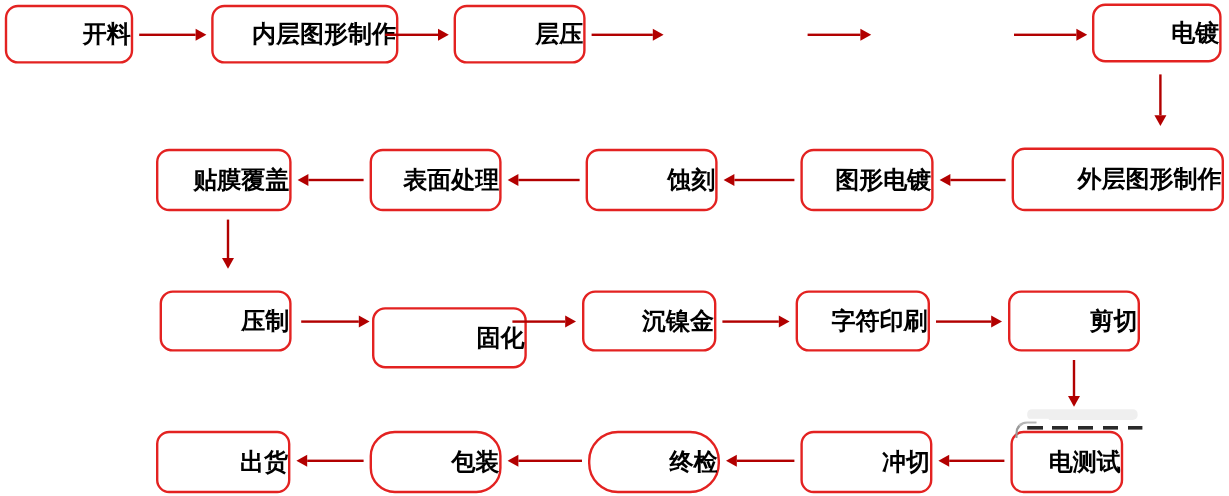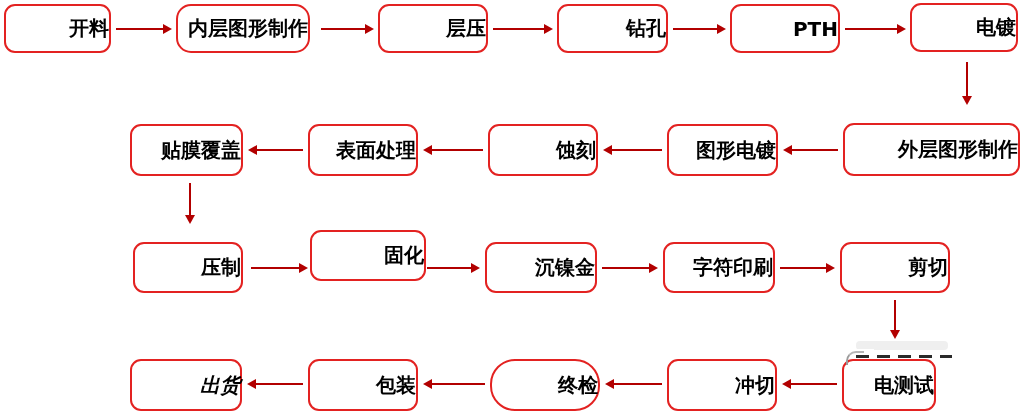--- a/index.html
+++ b/index.html
@@ -101,31 +101,25 @@
   }
 </style>
 </head>
 <body>
 
 <div class="canvas">
 
   <div class="node" style="left:4px; top:4px; width:107px; height:49px;">
     <span>开料</span>
   </div>
-  <div class="node" style="left:176px; top:4px; width:134px; height:49px;border-radius:15px;">
+  <div class="node" style="left:176px; top:4px; width:156px; height:49px;">
     <span>内层图形制作</span>
   </div>
   <div class="node" style="left:378px; top:4px; width:110px; height:49px;padding-left:18px;">
     <span>层压</span>
-  </div>
-  <div class="node" style="left:557px; top:4px; width:111px; height:49px;">
-    <span>钻孔</span>
-  </div>
-  <div class="node" style="left:730px; top:4px; width:110px; height:49px;">
-    <span>PTH</span>
   </div>
   <div class="node" style="left:910px; top:3px; width:108px; height:49px;">
     <span>电镀</span>
   </div>
 
   <div class="harrow right" style="left:116px; top:28px; width:47px;"></div>
   <div class="harrow right" style="left:321px; top:28px; width:44px;"></div>
   <div class="harrow right" style="left:493px; top:28px; width:51px;"></div>
   <div class="harrow right" style="left:673px; top:28px; width:44px;"></div>
   <div class="harrow right" style="left:845px; top:28px; width:52px;"></div>
@@ -151,44 +145,44 @@
   <div class="harrow left" style="left:792px; top:149px; width:46px;"></div>
   <div class="harrow left" style="left:612px; top:149px; width:50px;"></div>
   <div class="harrow left" style="left:432px; top:149px; width:51px;"></div>
   <div class="harrow left" style="left:257px; top:149px; width:46px;"></div>
 
   <div class="varrow" style="left:189px; top:183px; height:32px;"></div>
 
   <div class="node" style="left:133px; top:242px; width:110px; height:51px;">
     <span>压制</span>
   </div>
-  <div class="node" style="left:310px; top:230px; width:116px; height:51px;">
+  <div class="node" style="left:310px; top:256px; width:129px; height:51px;">
     <span>固化</span>
   </div>
   <div class="node" style="left:485px; top:242px; width:112px; height:51px;padding-left:36px;">
     <span>沉镍金</span>
   </div>
   <div class="node" style="left:663px; top:242px; width:112px; height:51px;">
     <span>字符印刷</span>
   </div>
   <div class="node" style="left:840px; top:242px; width:110px; height:51px;">
     <span>剪切</span>
   </div>
 
   <div class="harrow right" style="left:251px; top:267px; width:48px;"></div>
   <div class="harrow right" style="left:427px; top:267px; width:44px;"></div>
   <div class="harrow right" style="left:602px; top:267px; width:47px;"></div>
   <div class="harrow right" style="left:780px; top:267px; width:46px;"></div>
 
   <div class="varrow" style="left:894px; top:300px; height:30px;"></div>
 
-  <div class="node" style="left:130px; top:359px; width:112px; height:52px;font-style:italic;">
+  <div class="node" style="left:130px; top:359px; width:112px; height:52px;">
     <span>出货</span>
   </div>
-  <div class="node" style="left:308px; top:359px; width:110px; height:52px;">
+  <div class="node" style="left:308px; top:359px; width:110px; height:52px;border-radius:21px;">
     <span>包装</span>
   </div>
   <div class="node" style="left:490px; top:359px; width:110px; height:52px;border-radius:25px;">
     <span>终检</span>
   </div>
   <div class="node" style="left:667px; top:359px; width:110px; height:52px;">
     <span>冲切</span>
   </div>
   <div class="node" style="left:842px; top:359px; width:94px; height:52px;">
     <span>电测试</span>

